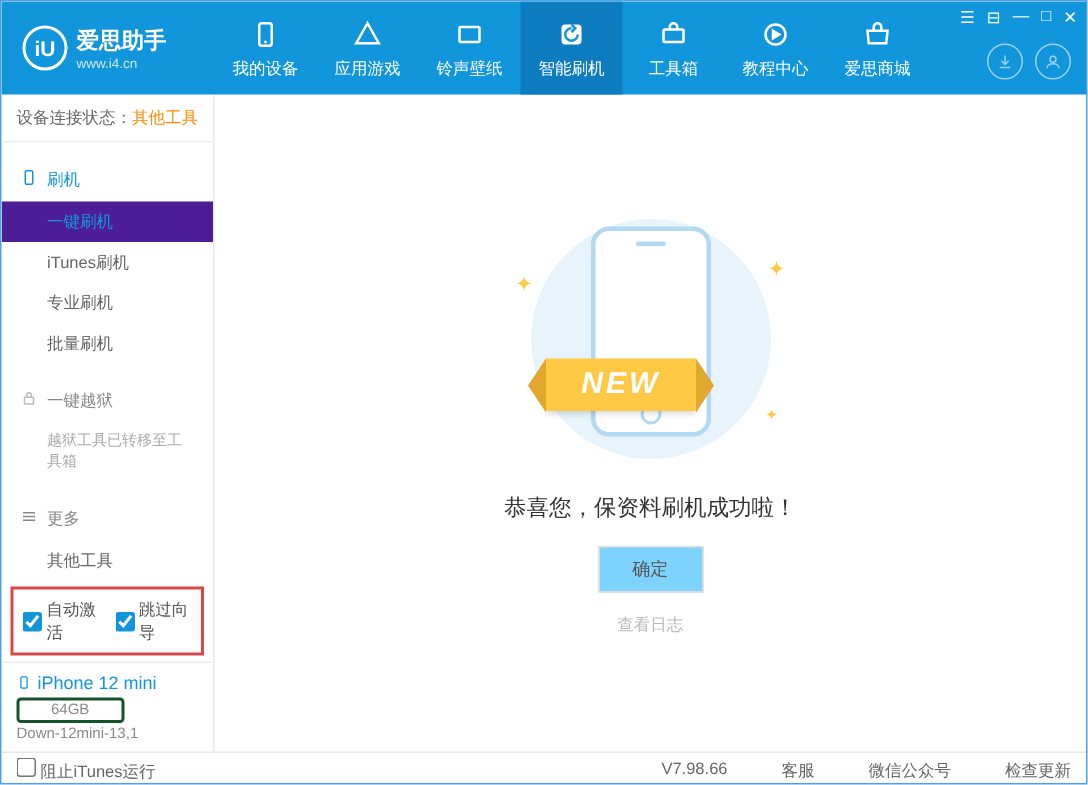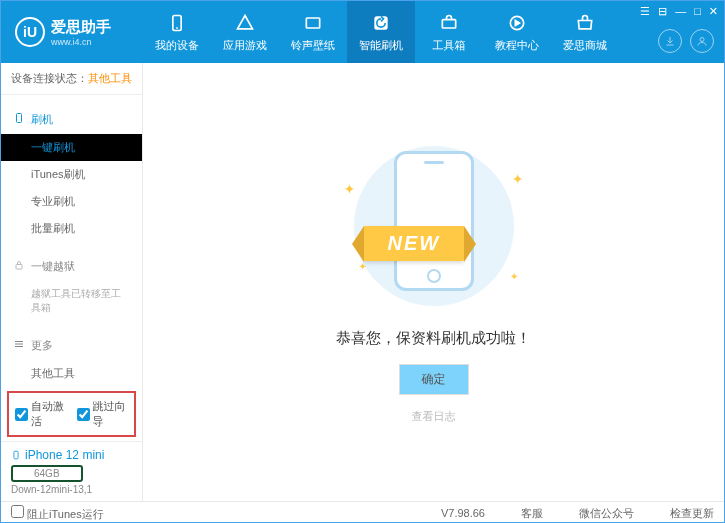--- a/index.html
+++ b/index.html
@@ -19,36 +19,36 @@
 .side-controls { position: absolute; right: 10px; bottom: 10px; display: flex; gap: 8px; }
 .side-controls div { width: 24px; height: 24px; border: 1.5px solid #9dd3f1; border-radius: 50%; display: flex; align-items: center; justify-content: center; cursor: pointer; }
 .body { display: flex; height: 438px; }
 .sidebar { width: 142px; border-right: 1px solid #e8e8e8; display: flex; flex-direction: column; }
 .conn-status { padding: 8px 10px; font-size: 11px; color: #666; border-bottom: 1px solid #eee; }
 .conn-status b { color: #ff8c00; font-weight: normal; }
 .side-tree { flex: 1; overflow-y: auto; }
 .side-group { padding: 7px 12px; color: #888; font-size: 11px; display: flex; align-items: flex-start; gap: 6px; margin-top: 10px; }
 .side-group.blue { color: #1296db; }
 .side-item { padding: 6px 12px 6px 30px; color: #666; font-size: 11px; cursor: pointer; }
-.side-item.active { background: #000000; color: #1296db; }
+.side-item.active { background: #4c1d95; color: #1296db; }
 .side-note { padding: 6px 12px 6px 30px; color: #aaa; font-size: 10px; line-height: 1.4; }
 .checkbox-area { border: 2px solid #d94848; margin: 4px 6px; padding: 6px; display: flex; gap: 10px; font-size: 11px; align-items: flex-end; }
 .checkbox-area label { display: flex; align-items: center; gap: 3px; color: #555; cursor: pointer; }
 .checkbox-area input { accent-color: #1296db; }
 .device-info { padding: 6px 10px; border-top: 1px solid #eee; }
 .device-name { color: #1296db; font-size: 12px; display: flex; align-items: center; gap: 4px; }
 .device-badge { display: inline-block; border: 2px solid #14532d; border-radius: 3px; padding: 1px 21px; font-size: 10px; color: #888; margin-top: 3px; }
 .device-sub { font-size: 10px; color: #888; margin-top: 2px; }
 .main { flex: 1; display: flex; flex-direction: column; align-items: center; justify-content: center; position: relative; }
 .illustration { position: relative; width: 200px; height: 170px; margin-bottom: 18px; }
 .bg-circle { position: absolute; width: 160px; height: 160px; background: #e8f4fc; border-radius: 50%; left: 20px; top: 5px; }
 .phone { position: absolute; width: 80px; height: 140px; background: #fff; border: 3px solid #b3d9f2; border-radius: 12px; left: 60px; top: 10px; }
 .phone::before { content: ''; position: absolute; width: 20px; height: 3px; background: #b3d9f2; border-radius: 2px; top: 7px; left: 50%; transform: translateX(-50%); }
 .phone::after { content: ''; position: absolute; width: 10px; height: 10px; border: 2px solid #b3d9f2; border-radius: 50%; bottom: 5px; left: 50%; transform: translateX(-50%); }
-.ribbon { position: absolute; background: #ffc845; color: #fff; font-weight: bold; font-size: 20px; font-style: italic; padding: 6px 24px; left: 30px; top: 85px; letter-spacing: 2px; box-shadow: 0 2px 4px rgba(0,0,0,0.15); }
+.ribbon { position: absolute; background: #ffc845; color: #fff; font-weight: bold; font-size: 20px; font-style: italic; padding: 6px 24px; left: 30px; top: 98px; letter-spacing: 2px; box-shadow: 0 2px 4px rgba(0,0,0,0.15); }
 .ribbon::before, .ribbon::after { content: ''; position: absolute; width: 0; height: 0; border-style: solid; }
 .ribbon::before { left: -12px; top: 0; border-width: 18px 12px 18px 0; border-color: transparent #e0a82e transparent transparent; }
 .ribbon::after { right: -12px; top: 0; border-width: 18px 0 18px 12px; border-color: transparent transparent transparent #e0a82e; }
 .star { position: absolute; color: #ffc845; font-size: 14px; }
 .success-msg { font-size: 15px; color: #333; margin-bottom: 16px; }
 .ok-btn { border: 1px solid #ddd; background: #7dd3fc; padding: 6px 22px; font-size: 12px; color: #555; cursor: pointer; margin-bottom: 14px; }
 .log-link { color: #bbb; font-size: 11px; cursor: pointer; }
 .footer { height: 23px; border-top: 1px solid #e8e8e8; display: flex; align-items: center; padding: 0 10px; font-size: 11px; color: #666; justify-content: space-between; }
 .footer-left { display: flex; align-items: center; gap: 4px; }
 .footer-right { display: flex; align-items: center; gap: 12px; }

